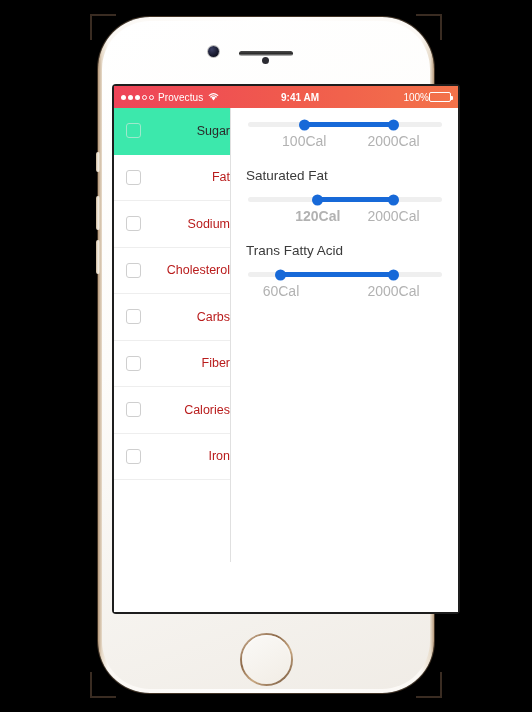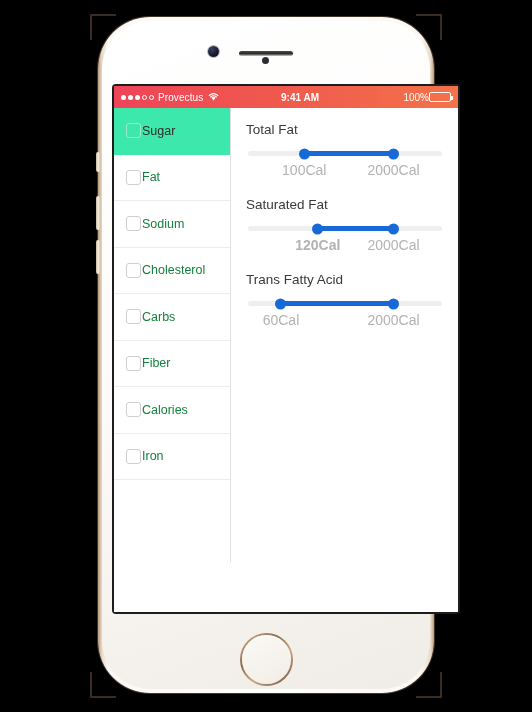--- a/index.html
+++ b/index.html
@@ -209,38 +209,39 @@
     border-right: 1px solid #e0e0e0;
     background: #ffffff;
     overflow: hidden;
   }
 
   .side-item {
     height: 46.5px;
     display: flex;
     align-items: center;
     padding-left: 12px;
-    gap: 1px;
+    gap: 9px;
     border-bottom: 1px solid #eeeeee;
     cursor: pointer;
+    justify-content: space-between;
   }
   .side-item.selected { background: #3ce8ac; border-bottom-color: #3ce8ac; }
 
   .cbox {
     width: 15px; height: 15px;
     border: 1px solid #cfcfcf;
     border-radius: 3px;
     background: transparent;
     flex: 0 0 auto;
   }
   .side-item.selected .cbox { border-color: #9fe8cc; }
 
   .side-label {
     font-size: 12.5px;
-    color: #15803d;
+    color: #b91c1c;
     white-space: nowrap;
   }
   .side-item.selected .side-label { color: #2b2b2b; }
 
   
   .panel {
     flex: 1;
     padding: 14px 14px 0 15px;
     background: #ffffff;
   }
@@ -376,21 +377,20 @@
             <span class="side-label">Calories</span>
           </div>
           <div class="side-item">
             <span class="cbox"></span>
             <span class="side-label">Iron</span>
           </div>
         </div>
 
     <div class="panel" id="panel">
           <div class="filter-group">
-            <div class="filter-title">Total Fat</div>
             <div class="slider-wrap">
               <div class="track">
                 <div class="track-fill" style="left: 29%; width: 46%;"></div>
                 <div class="knob" style="left: 29%;"></div>
                 <div class="knob" style="left: 75%;"></div>
               </div>
               <div class="range-labels">
                 <span class="range-label" style="left: 29%;">100Cal</span>
                 <span class="range-label" style="left: 75%;">2000Cal</span>
               </div>

